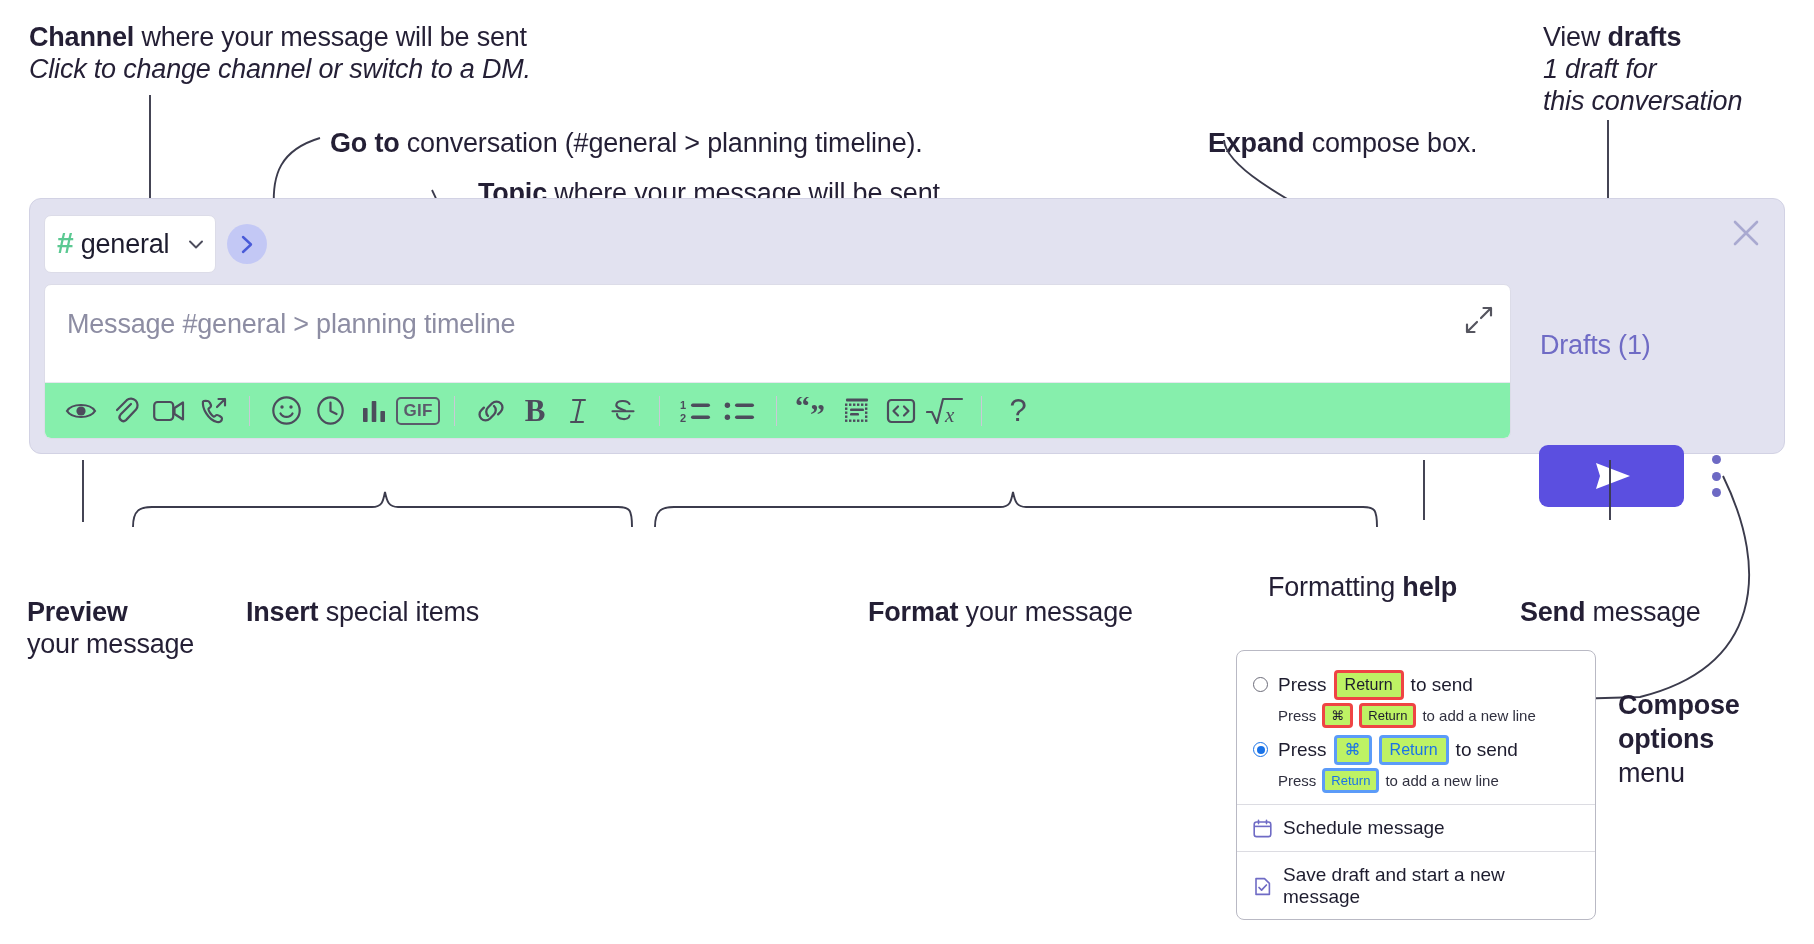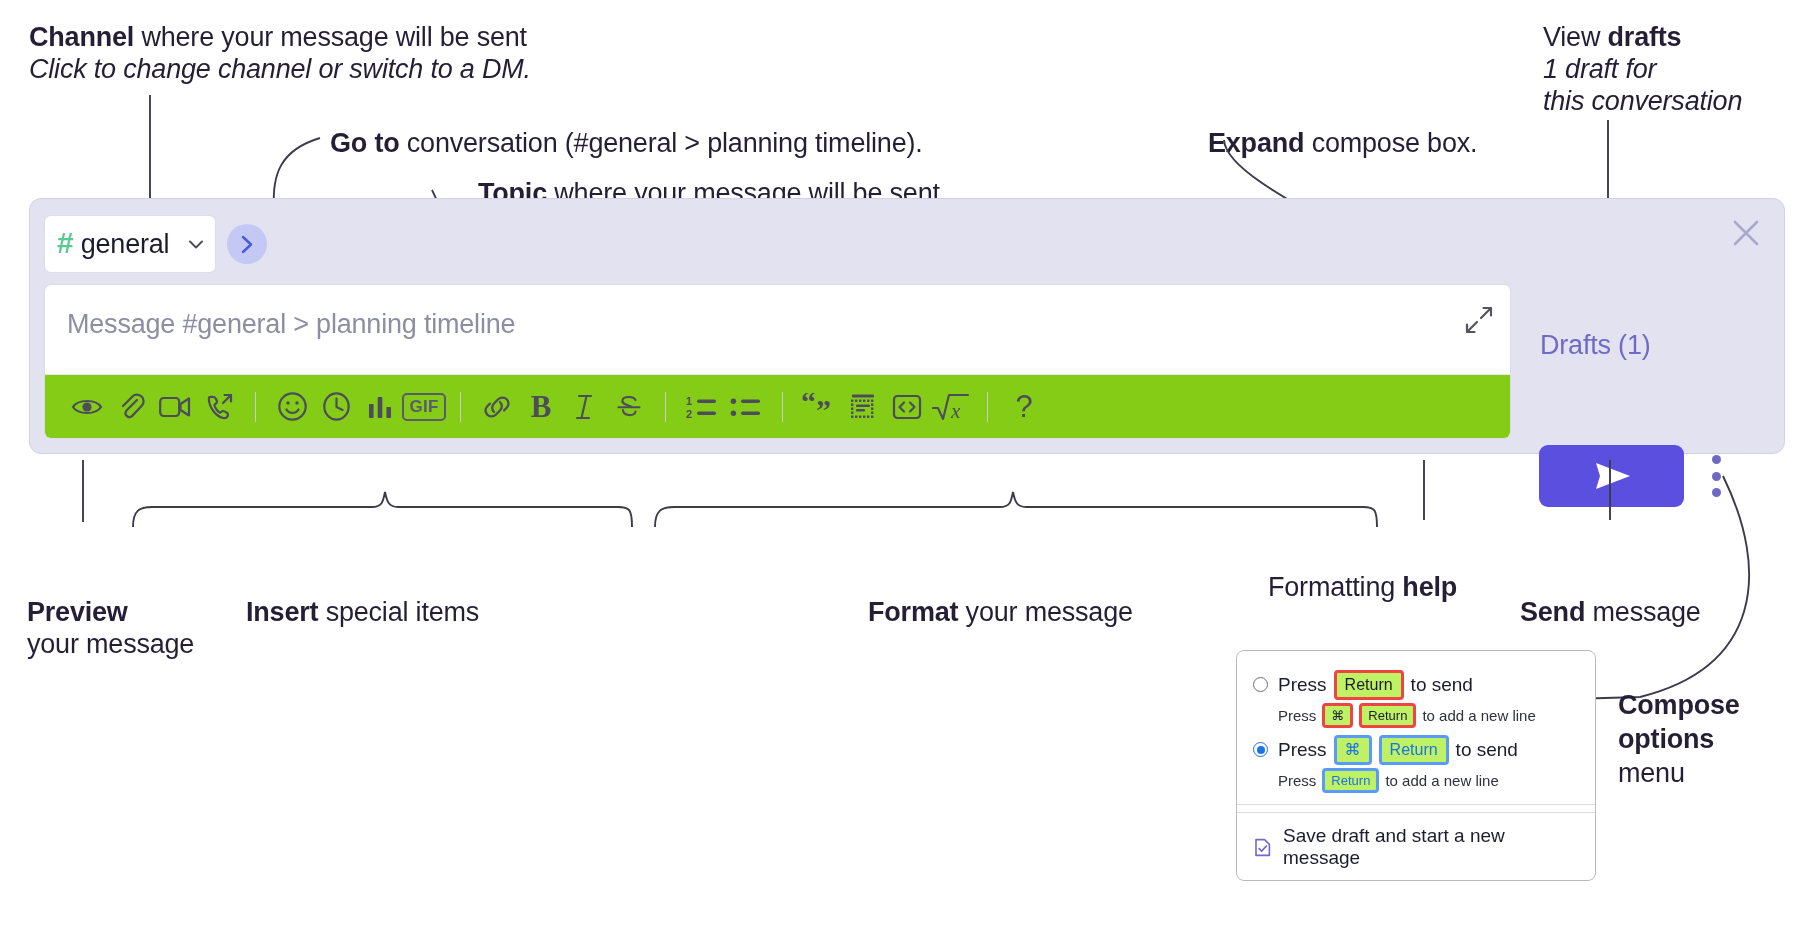--- a/index.html
+++ b/index.html
@@ -141,26 +141,26 @@
     right: 16px;
     top: 20px;
     cursor: pointer;
   }
 
   #toolbar {
     position: absolute;
     left: 0;
     bottom: 0;
     width: 100%;
-    height: 64px;
-    background: #84cc16;
+    height: 56px;
+    background: #86efac;
     border-top: 1px solid #e7e8ef;
     display: flex;
     align-items: center;
-    padding: 0 20px;
+    padding: 0 14px;
     box-sizing: border-box;
   }
   .tbtn {
     width: 44px;
     height: 44px;
     display: flex;
     align-items: center;
     justify-content: center;
     cursor: pointer;
     color: #5b5b6b;
@@ -610,20 +610,30 @@
     </span>
   </div>
   <div class="sublabel">
     <span>Press</span>
     <span class="key sm blue">Return</span>
     <span>to add a new line</span>
   </div>
 
   <div class="menu-div"></div>
 
+  <div class="menu-item">
+    <span class="mi-icon">
+      <svg width="19" height="19" viewBox="0 0 19 19">
+        <rect x="1.2" y="3" width="16.6" height="14.6" rx="2.4" fill="none" stroke="#6f6bc5" stroke-width="1.6"></rect>
+        <path d="M1.2 7.4 L17.8 7.4" stroke="#6f6bc5" stroke-width="1.6"></path>
+        <path d="M5.5 1.2 L5.5 4.6 M13.5 1.2 L13.5 4.6" stroke="#6f6bc5" stroke-width="1.6" stroke-linecap="round"></path>
+      </svg>
+    </span>
+    <span>Schedule message</span>
+  </div>
 
 
   <div class="menu-div"></div>
 
   <div class="menu-item">
     <span class="mi-icon">
       <svg width="19" height="19" viewBox="0 0 19 19">
         <path d="M3 1.6 L11.5 1.6 L16.4 6.4 L16.4 17.4 L3 17.4 Z" fill="none" stroke="#6f6bc5" stroke-width="1.6" stroke-linejoin="round"></path>
         <path d="M6 10.5 L8.6 13.2 L13.4 8" fill="none" stroke="#6f6bc5" stroke-width="1.7" stroke-linecap="round" stroke-linejoin="round"></path>
       </svg>

